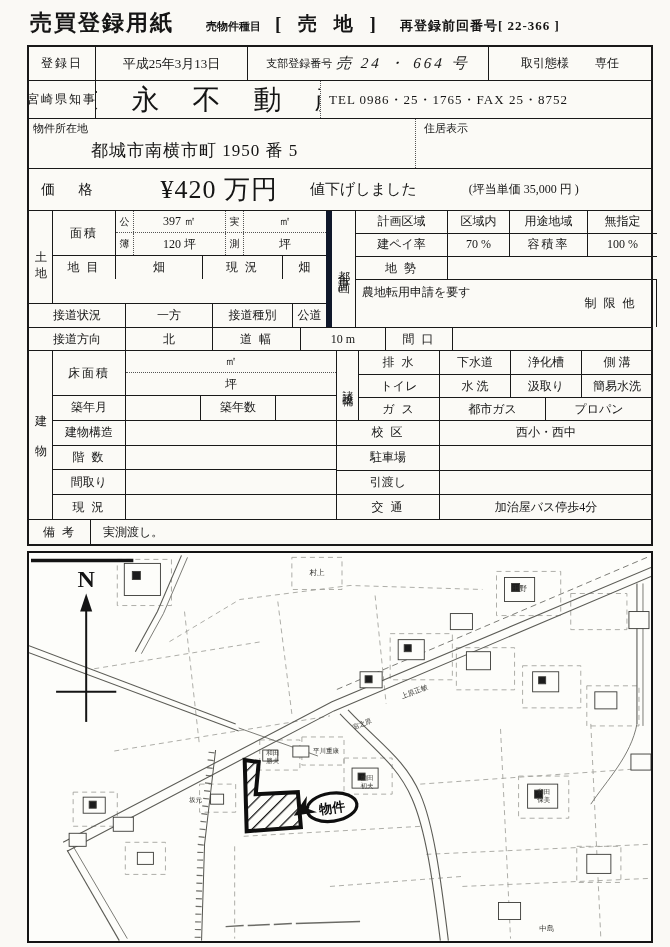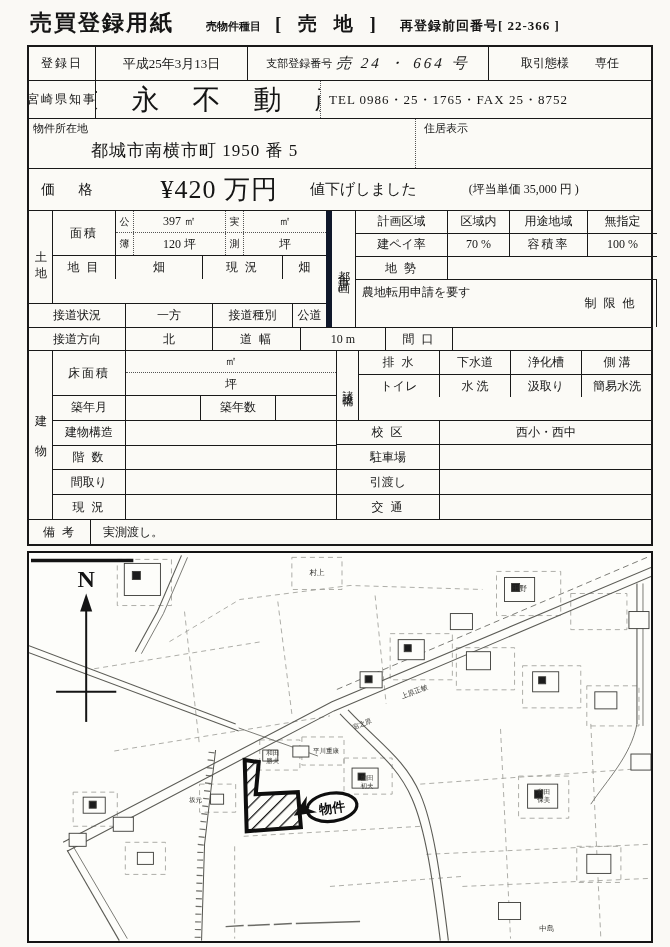--- a/index.html
+++ b/index.html
@@ -207,35 +207,41 @@
               <div class="c br" style="width:71px">下水道</div>
               <div class="c br" style="width:71px">浄化槽</div>
               <div class="c" style="width:70px">側 溝</div>
             </div>
             <div style="display:flex;height:23px" class="bt">
               <div class="c br" style="width:81px">トイレ</div>
               <div class="c br" style="width:71px">水 洗</div>
               <div class="c br" style="width:71px">汲取り</div>
               <div class="c" style="width:70px">簡易水洗</div>
             </div>
+            <div style="display:flex;height:23px" class="bt">
+              <div class="c br lab" style="width:81px">ガ ス</div>
+              <div class="c br" style="width:106px">都市ガス</div>
+              <div class="c" style="width:106px">プロパン</div>
+            </div>
           </div>
         </div>
         <div style="display:flex;height:25px" class="bt">
           <div class="c br lab" style="width:103px">校 区</div>
           <div class="c" style="width:212px">西小・西中</div>
         </div>
         <div style="display:flex;height:25px" class="bt">
           <div class="c br" style="width:103px">駐車場</div>
           <div class="c" style="width:212px"></div>
         </div>
         <div style="display:flex;height:25px" class="bt">
           <div class="c br" style="width:103px">引渡し</div>
         </div>
         <div style="display:flex;height:25px" class="bt">
           <div class="c br lab" style="width:103px">交 通</div>
+          <div class="c" style="width:212px">加治屋バス停歩4分</div>
         </div>
       </div>
     </div>
 
     <div class="row" style="height:25px">
       <div class="c br lab" style="width:62px">備 考</div>
       <div class="c left" style="width:560px;padding-left:12px">実測渡し。</div>
     </div>
   </div>
 

